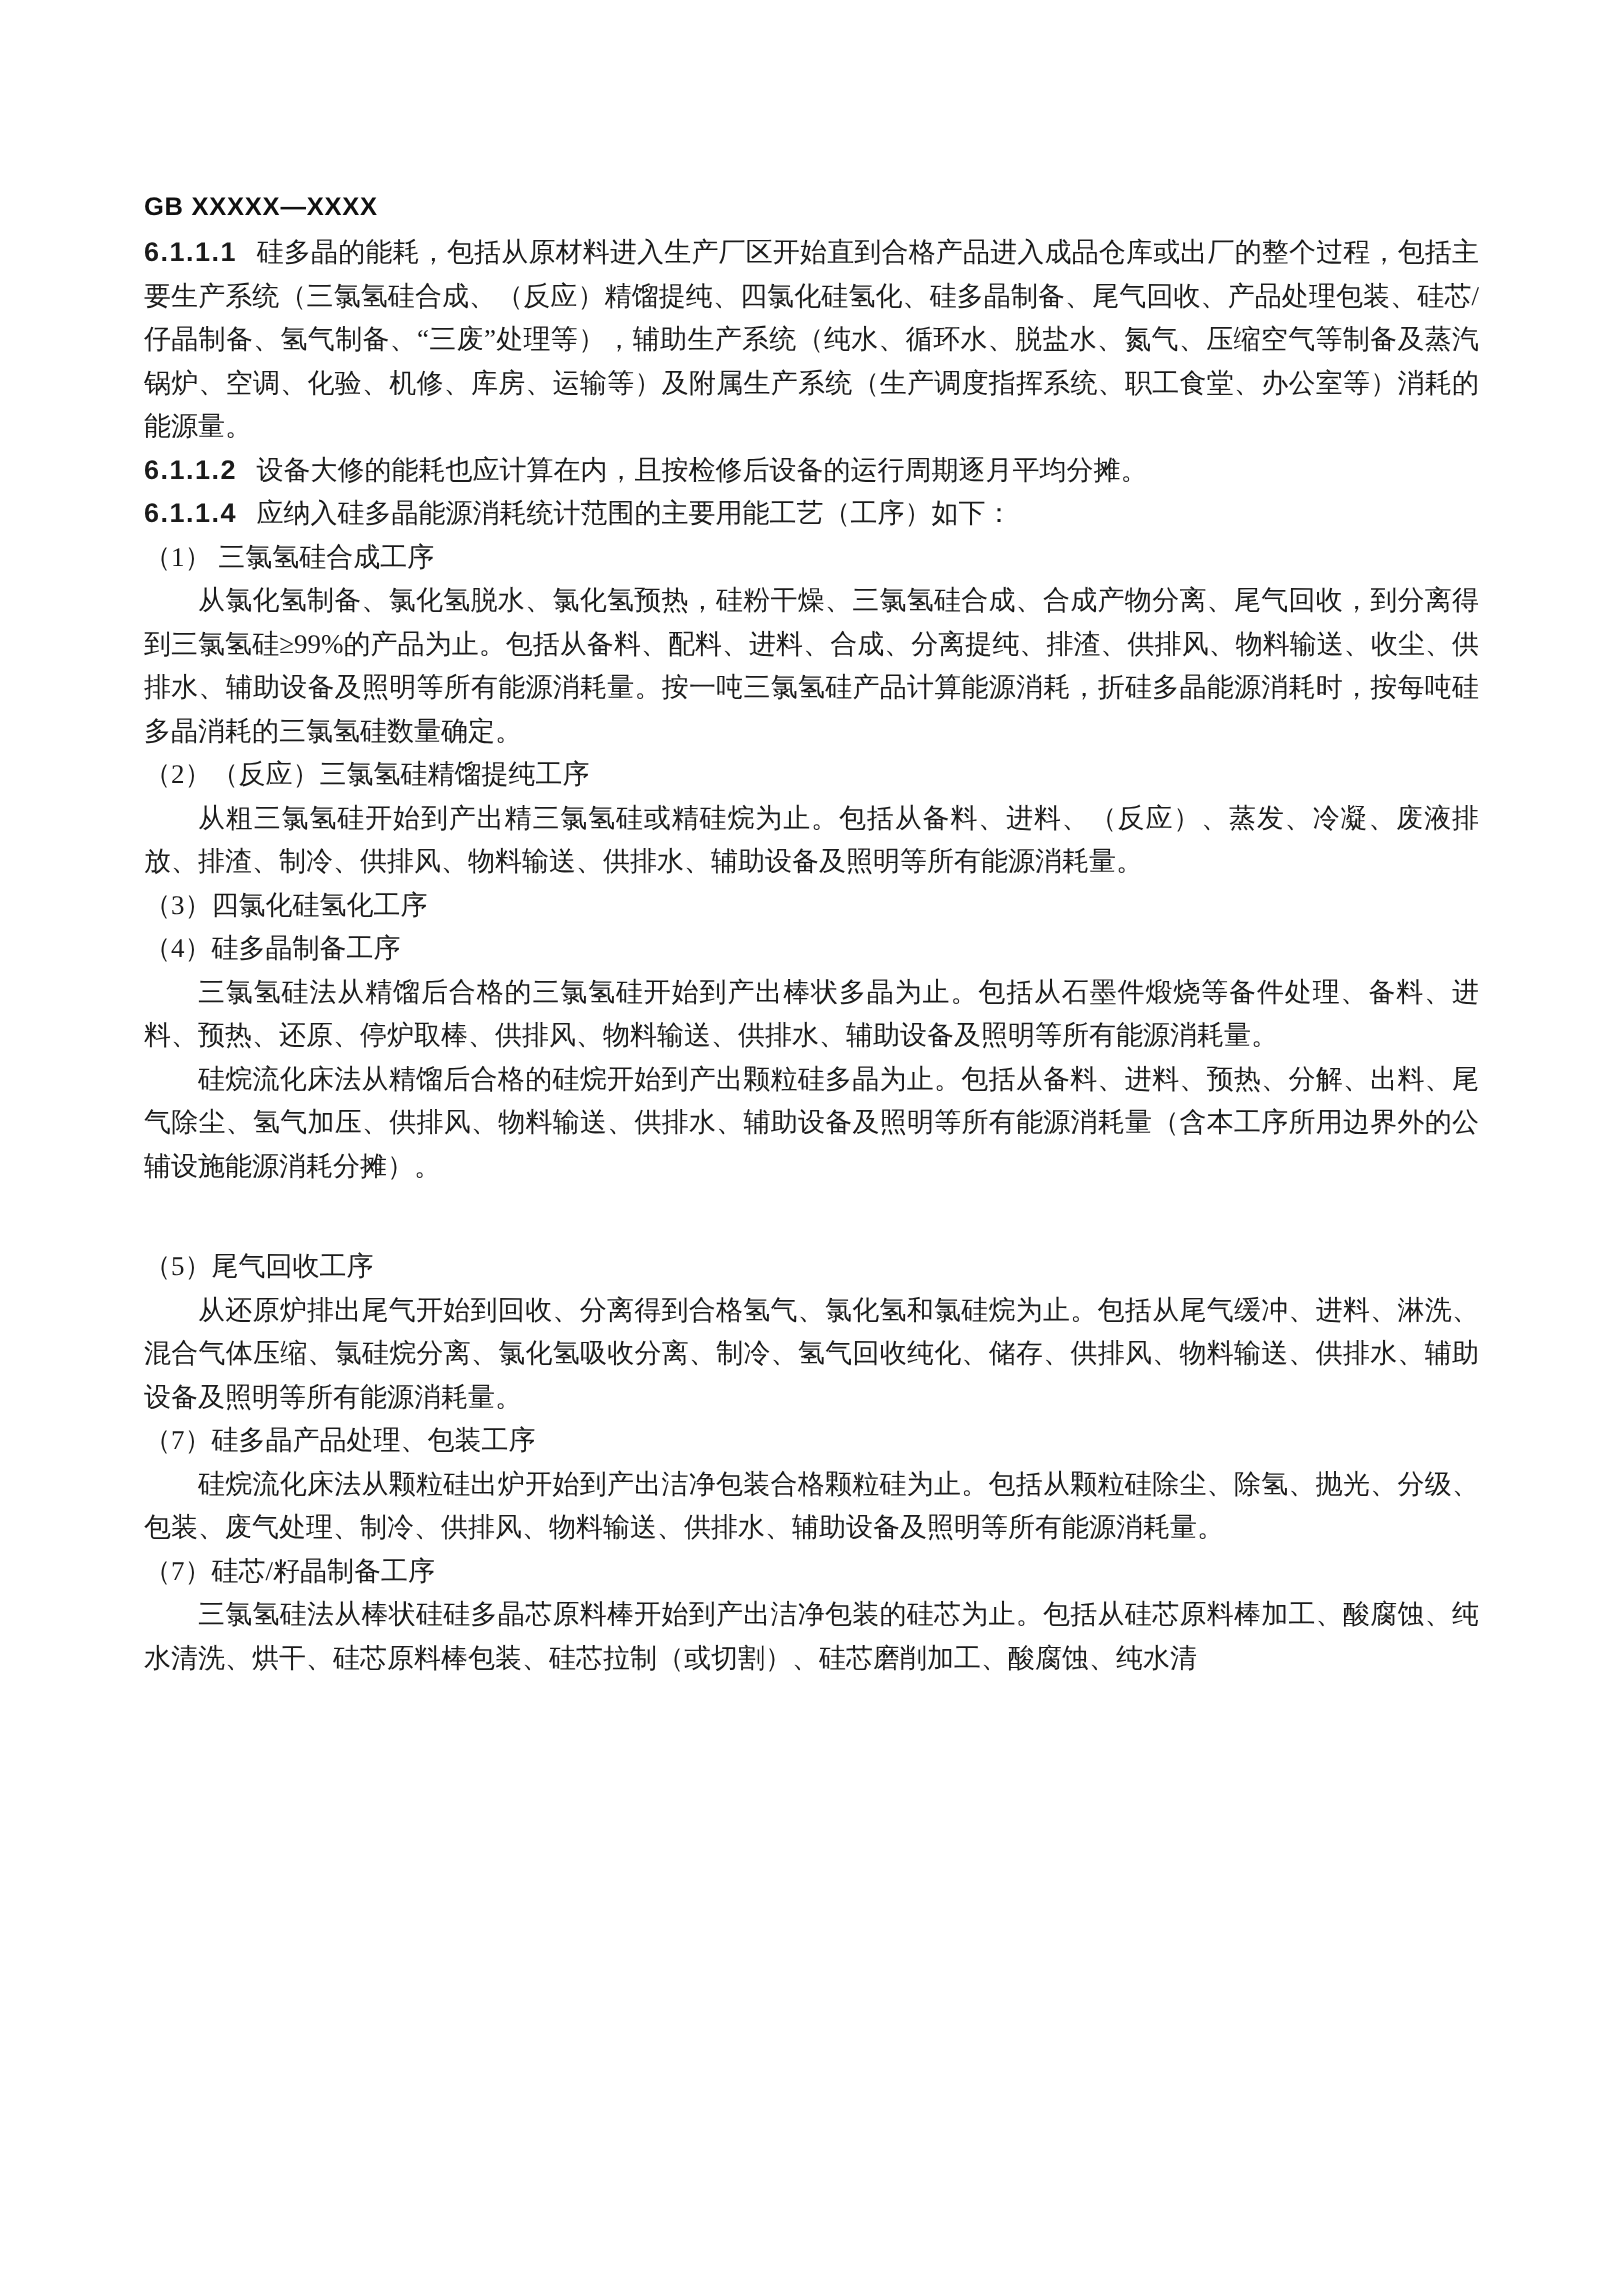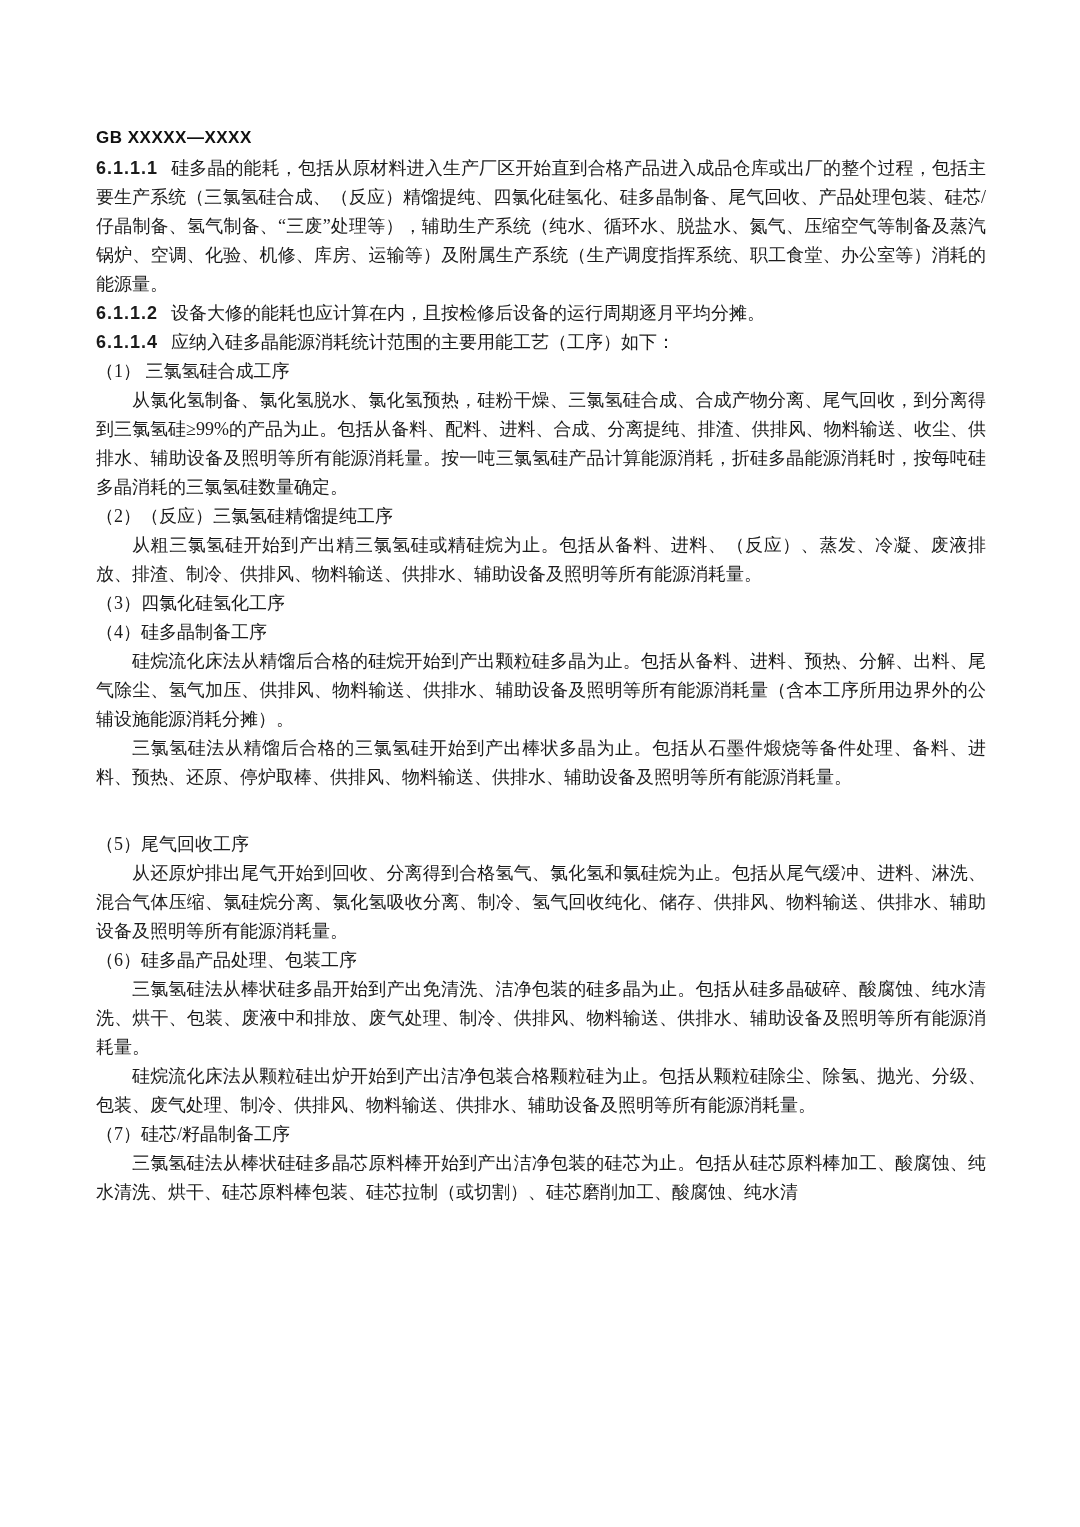--- a/index.html
+++ b/index.html
@@ -83,28 +83,27 @@
 
     <p class="item-heading">（1） 三氯氢硅合成工序</p>
     <p class="body-para">从氯化氢制备、氯化氢脱水、氯化氢预热，硅粉干燥、三氯氢硅合成、合成产物分离、尾气回收，到分离得到三氯氢硅≥99%的产品为止。包括从备料、配料、进料、合成、分离提纯、排渣、供排风、物料输送、收尘、供排水、辅助设备及照明等所有能源消耗量。按一吨三氯氢硅产品计算能源消耗，折硅多晶能源消耗时，按每吨硅多晶消耗的三氯氢硅数量确定。</p>
 
     <p class="item-heading">（2）（反应）三氯氢硅精馏提纯工序</p>
     <p class="body-para">从粗三氯氢硅开始到产出精三氯氢硅或精硅烷为止。包括从备料、进料、（反应）、蒸发、冷凝、废液排放、排渣、制冷、供排风、物料输送、供排水、辅助设备及照明等所有能源消耗量。</p>
 
     <p class="item-heading">（3）四氯化硅氢化工序</p>
 
     <p class="item-heading">（4）硅多晶制备工序</p>
+    <p class="body-para">三氯氢硅法从精馏后合格的三氯氢硅开始到产出棒状多晶为止。包括从石墨件煅烧等备件处理、备料、进料、预热、还原、停炉取棒、供排风、物料输送、供排水、辅助设备及照明等所有能源消耗量。</p>
     <p class="body-para">硅烷流化床法从精馏后合格的硅烷开始到产出颗粒硅多晶为止。包括从备料、进料、预热、分解、出料、尾气除尘、氢气加压、供排风、物料输送、供排水、辅助设备及照明等所有能源消耗量（含本工序所用边界外的公辅设施能源消耗分摊）。</p>
-    <p class="body-para">三氯氢硅法从精馏后合格的三氯氢硅开始到产出棒状多晶为止。包括从石墨件煅烧等备件处理、备料、进料、预热、还原、停炉取棒、供排风、物料输送、供排水、辅助设备及照明等所有能源消耗量。</p>
 
     <p class="item-heading gap-above">（5）尾气回收工序</p>
     <p class="body-para">从还原炉排出尾气开始到回收、分离得到合格氢气、氯化氢和氯硅烷为止。包括从尾气缓冲、进料、淋洗、混合气体压缩、氯硅烷分离、氯化氢吸收分离、制冷、氢气回收纯化、储存、供排风、物料输送、供排水、辅助设备及照明等所有能源消耗量。</p>
 
-    <p class="item-heading">（6）硅多晶产品处理、包装工序</p>
-    <p class="body-para">三氯氢硅法从棒状硅多晶开始到产出免清洗、洁净包装的硅多晶为止。包括从硅多晶破碎、酸腐蚀、纯水清洗、烘干、包装、废液中和排放、废气处理、制冷、供排风、物料输送、供排水、辅助设备及照明等所有能源消耗量。</p>
+    <p class="item-heading">（7）硅多晶产品处理、包装工序</p>
     <p class="body-para">硅烷流化床法从颗粒硅出炉开始到产出洁净包装合格颗粒硅为止。包括从颗粒硅除尘、除氢、抛光、分级、包装、废气处理、制冷、供排风、物料输送、供排水、辅助设备及照明等所有能源消耗量。</p>
 
     <p class="item-heading">（7）硅芯/籽晶制备工序</p>
     <p class="body-para">三氯氢硅法从棒状硅硅多晶芯原料棒开始到产出洁净包装的硅芯为止。包括从硅芯原料棒加工、酸腐蚀、纯水清洗、烘干、硅芯原料棒包装、硅芯拉制（或切割）、硅芯磨削加工、酸腐蚀、纯水清</p>
 
   </div>
 
   <div class="page-number">4</div>
 
 </div>

